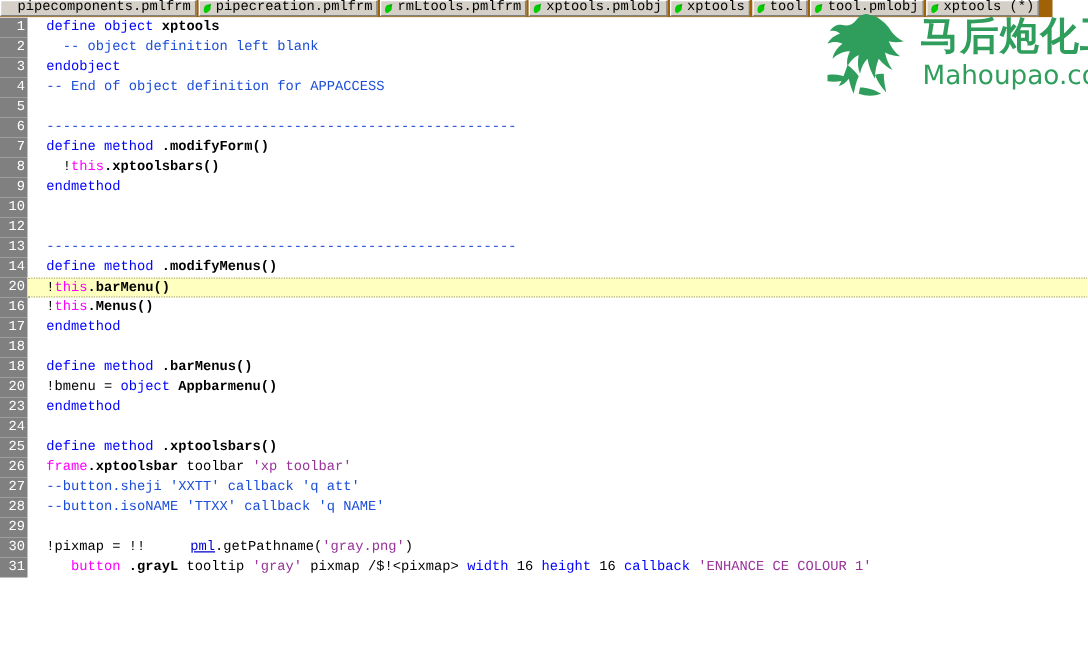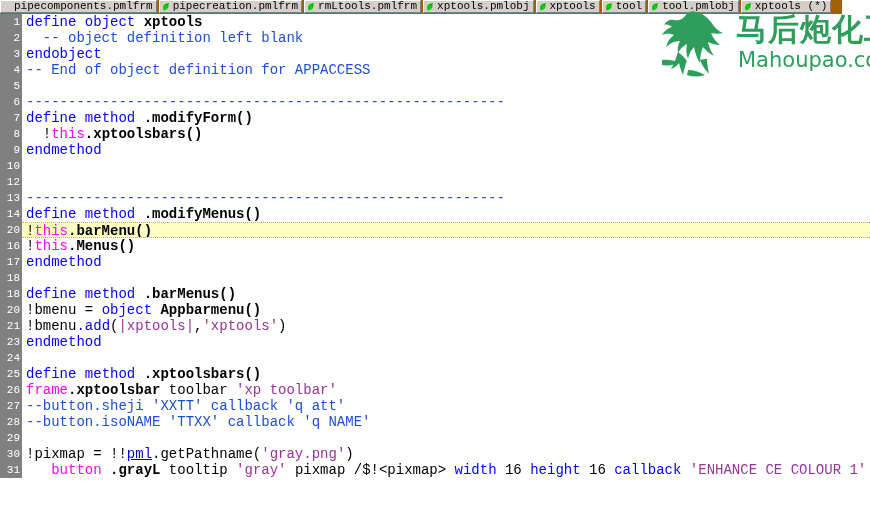--- a/index.html
+++ b/index.html
@@ -84,37 +84,37 @@
     color: #ffffff;
     font-size: 11px;
     line-height: 16px;
     text-align: right;
     padding-right: 2px;
     font-family: "Liberation Mono", "DejaVu Sans Mono", monospace;
     user-select: none;
   }
   .code {
     flex: 1 1 auto;
-    padding-left: 4px;
+    padding-left: 15px;
     line-height: 16px;
     font-family: "Liberation Mono", "DejaVu Sans Mono", monospace;
-    font-size: 14px;
+    font-size: 11px;
     color: #000000;
     white-space: pre;
     overflow: hidden;
   }
 
   
   .kw   { color: #0000ff; }            
   .cmt  { color: #1d4ed8; }            
   .str  { color: #993399; }            
   .mag  { color: #ff00ff; }            
   .id   { color: #000000; font-weight: bold; }  
   .pln  { color: #000000; }
-  .link { color: #0000cc; text-decoration: underline; }
+  .link { color: #0000cc; text-decoration: underline; margin-left: 36px; }
   .bar  { color: #993399; }
 
   
   #watermark {
     position: absolute;
     top: 8px; left: 648px;
     width: 222px; height: 72px;
     pointer-events: none;
   }
   #wm-cn {
@@ -226,21 +226,20 @@
     <div class="line"><div class="gutter">10</div><div class="code"><span class="pln"></span></div></div>
     <div class="line"><div class="gutter">12</div><div class="code"><span class="pln"></span></div></div>
     <div class="line"><div class="gutter">13</div><div class="code"><span class="cmt">---------------------------------------------------------</span></div></div>
     <div class="line"><div class="gutter">14</div><div class="code"><span class="kw">define</span><span class="pln"> </span><span class="kw">method</span><span class="pln"> </span><span class="id">.modifyMenus()</span></div></div>
     <div class="line current"><div class="gutter">20</div><div class="code"><span class="pln">!</span><span class="mag">this</span><span class="id">.barMenu()</span></div></div>
     <div class="line"><div class="gutter">16</div><div class="code"><span class="pln">!</span><span class="mag">this</span><span class="id">.Menus()</span></div></div>
     <div class="line"><div class="gutter">17</div><div class="code"><span class="kw">endmethod</span></div></div>
     <div class="line"><div class="gutter">18</div><div class="code"><span class="pln"></span></div></div>
     <div class="line"><div class="gutter">18</div><div class="code"><span class="kw">define</span><span class="pln"> </span><span class="kw">method</span><span class="pln"> </span><span class="id">.barMenus()</span></div></div>
     <div class="line"><div class="gutter">20</div><div class="code"><span class="pln">!bmenu = </span><span class="kw">object</span><span class="pln"> </span><span class="id">Appbarmenu()</span></div></div>
-    <div class="line"><div class="gutter">21</div><div class="code"><span class="pln">!bmenu</span><span class="kw">.add</span><span class="pln">(</span><span class="bar">|xptools|</span><span class="pln">,</span><span class="str">'xptools'</span><span class="pln">)</span></div></div>
     <div class="line"><div class="gutter">23</div><div class="code"><span class="kw">endmethod</span></div></div>
     <div class="line"><div class="gutter">24</div><div class="code"><span class="pln"></span></div></div>
     <div class="line"><div class="gutter">25</div><div class="code"><span class="kw">define</span><span class="pln"> </span><span class="kw">method</span><span class="pln"> </span><span class="id">.xptoolsbars()</span></div></div>
     <div class="line"><div class="gutter">26</div><div class="code"><span class="mag">frame</span><span class="id">.xptoolsbar</span><span class="pln"> toolbar </span><span class="str">'xp toolbar'</span></div></div>
     <div class="line"><div class="gutter">27</div><div class="code"><span class="cmt">--button.sheji 'XXTT' callback 'q att'</span></div></div>
     <div class="line"><div class="gutter">28</div><div class="code"><span class="cmt">--button.isoNAME 'TTXX' callback 'q NAME'</span></div></div>
     <div class="line"><div class="gutter">29</div><div class="code"><span class="pln"></span></div></div>
     <div class="line"><div class="gutter">30</div><div class="code"><span class="pln">!pixmap = !!</span><span class="link">pml</span><span class="pln">.getPathname(</span><span class="str">'gray.png'</span><span class="pln">)</span></div></div>
     <div class="line"><div class="gutter">31</div><div class="code"><span class="pln">   </span><span class="mag">button</span><span class="pln"> </span><span class="id">.grayL</span><span class="pln"> tooltip </span><span class="str">'gray'</span><span class="pln"> pixmap /$!&lt;pixmap&gt; </span><span class="kw">width</span><span class="pln"> 16 </span><span class="kw">height</span><span class="pln"> 16 </span><span class="kw">callback</span><span class="pln"> </span><span class="str">'ENHANCE CE COLOUR 1'</span></div></div>
   </div>

